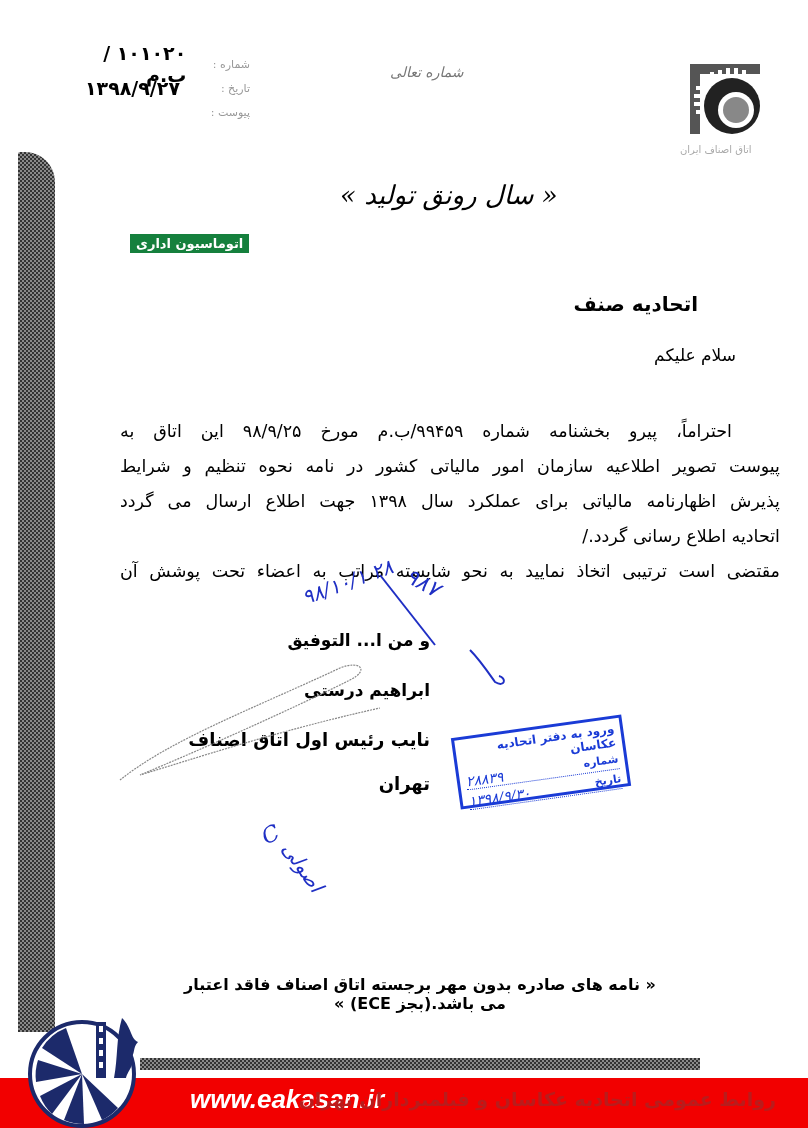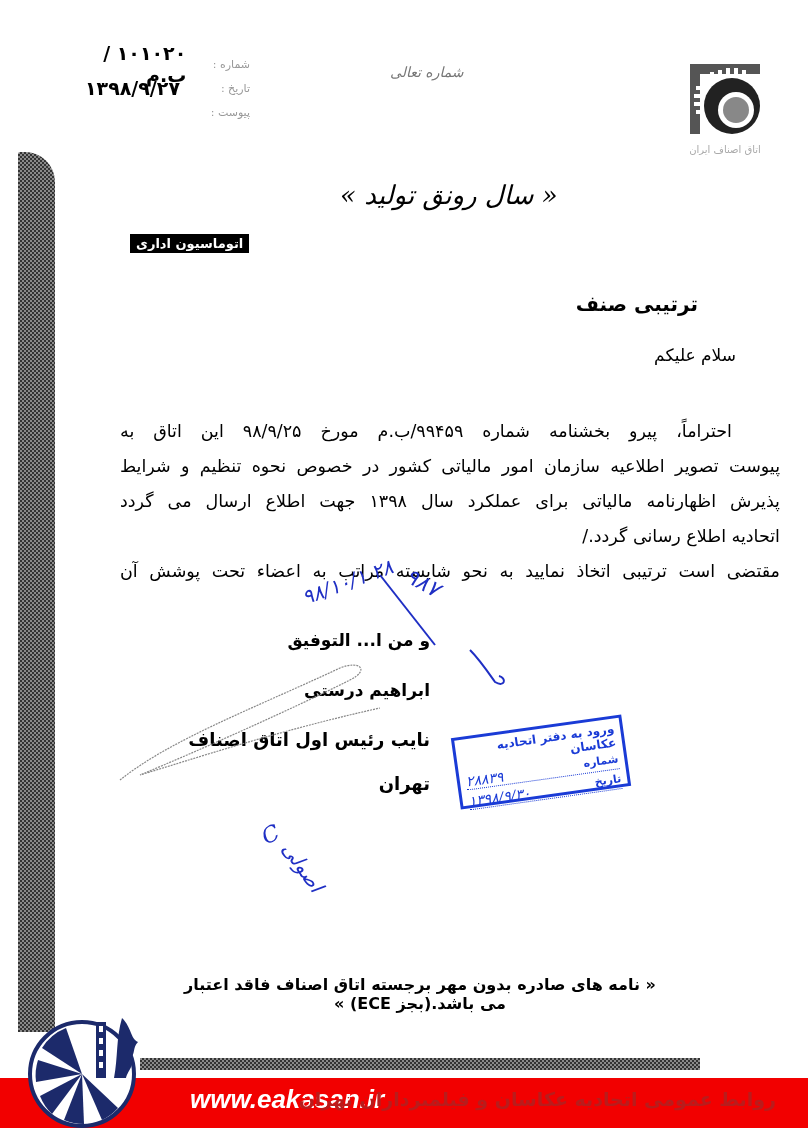--- a/index.html
+++ b/index.html
@@ -8,24 +8,24 @@
   .dither{background-color:#8a8a8a;background-image:
     linear-gradient(45deg,#333 25%,transparent 25%,transparent 75%,#333 75%),
     linear-gradient(45deg,#333 25%,transparent 25%,transparent 75%,#333 75%);
     background-size:4px 4px;background-position:0 0,2px 2px;}
   .left-strip{left:18px;top:152px;width:37px;height:880px;border-top-left-radius:2px;border-top-right-radius:30px;}
   .bottom-strip{left:140px;top:1058px;width:560px;height:12px;}
   .meta-row{display:flex;direction:rtl;align-items:center;height:24px;}
   .meta-label{font-size:11px;color:#999;width:60px;text-align:right;letter-spacing:1px;}
   .meta-value{font-size:19px;font-weight:bold;padding-right:10px;font-family:"DejaVu Sans",sans-serif;}
   .logo-top{left:688px;top:62px;width:74px;height:74px;}
-  .logo-caption{left:680px;top:144px;width:90px;font-size:10px;color:#aaa;text-align:center;direction:rtl;}
+  .logo-caption{left:680px;top:144px;width:90px;font-size:10px;color:#aaa;text-align:left;direction:rtl;}
   .basmala{left:390px;top:64px;font-size:14px;color:#777;font-style:italic;direction:rtl;}
   .motto{left:340px;top:180px;font-size:26px;font-family:"DejaVu Serif",serif;font-style:italic;direction:rtl;white-space:nowrap;}
-  .badge{left:130px;top:234px;background:#000000;color:#fff;font-size:13px;font-weight:bold;padding:2px 6px;direction:rtl;}
+  .badge{left:130px;top:234px;background:#15803d;color:#fff;font-size:13px;font-weight:bold;padding:2px 6px;direction:rtl;}
   .recipient{right:110px;top:292px;font-size:20px;font-weight:bold;direction:rtl;}
   .greeting{right:72px;top:345px;font-size:17px;direction:rtl;}
   .body-text{left:120px;top:414px;width:660px;direction:rtl;text-align:justify;font-size:17.5px;line-height:35px;}
   .body-text .line{display:block;text-align-last:justify;}
   .body-text .line.last{text-align-last:right;}
   .closing{left:140px;top:618px;width:290px;direction:rtl;font-weight:bold;font-size:17px;}
   .closing div{height:50px;line-height:44px;}
   .stamp{left:455px;top:726px;width:172px;height:72px;border:3px solid #1a3bd6;transform:rotate(-8deg);color:#1a3bd6;direction:rtl;font-size:11px;font-weight:bold;padding:3px 6px;box-sizing:border-box;}
   .stamp .t{font-size:12px;}
   .stamp .row{display:flex;justify-content:space-between;border-bottom:1px dotted #1a3bd6;margin-top:3px;}
@@ -81,26 +81,26 @@
     <circle cx="48" cy="48" r="18" fill="#fff"></circle>
     <circle cx="48" cy="48" r="13" fill="#888"></circle>
   </svg>
 </div>
 <div class="abs logo-caption">اتاق اصناف ایران</div>
 
 <div class="abs motto">« سال رونق تولید »</div>
 
 <div class="abs badge">اتوماسیون اداری</div>
 
-<div class="abs recipient">ترتیبی صنف</div>
+<div class="abs recipient">اتحادیه صنف</div>
 <div class="abs greeting">سلام علیکم</div>
 
 <div class="abs body-text">
   <span class="line" style="padding-right:48px;">احتراماً، پیرو بخشنامه شماره ۹۹۴۵۹/ب.م مورخ ۹۸/۹/۲۵ این اتاق به</span>
-  <span class="line">پیوست تصویر اطلاعیه سازمان امور مالیاتی کشور در خصوص نحوه تنظیم و شرایط</span>
+  <span class="line">پیوست تصویر اطلاعیه سازمان امور مالیاتی کشور در نامه نحوه تنظیم و شرایط</span>
   <span class="line">پذیرش اظهارنامه مالیاتی برای عملکرد سال ۱۳۹۸ جهت اطلاع ارسال می گردد</span>
   <span class="line last">اتحادیه اطلاع رسانی گردد./</span>
   <span class="line">مقتضی است ترتیبی اتخاذ نمایید به نحو شایسته مراتب به اعضاء تحت پوشش آن</span>
 </div>
 
 <div class="abs closing">
   <div>و من ا... التوفیق</div>
   <div>ابراهیم درستی</div>
   <div style="font-size:18px;">نایب رئیس اول اتاق اصناف تهران</div>
 </div>

